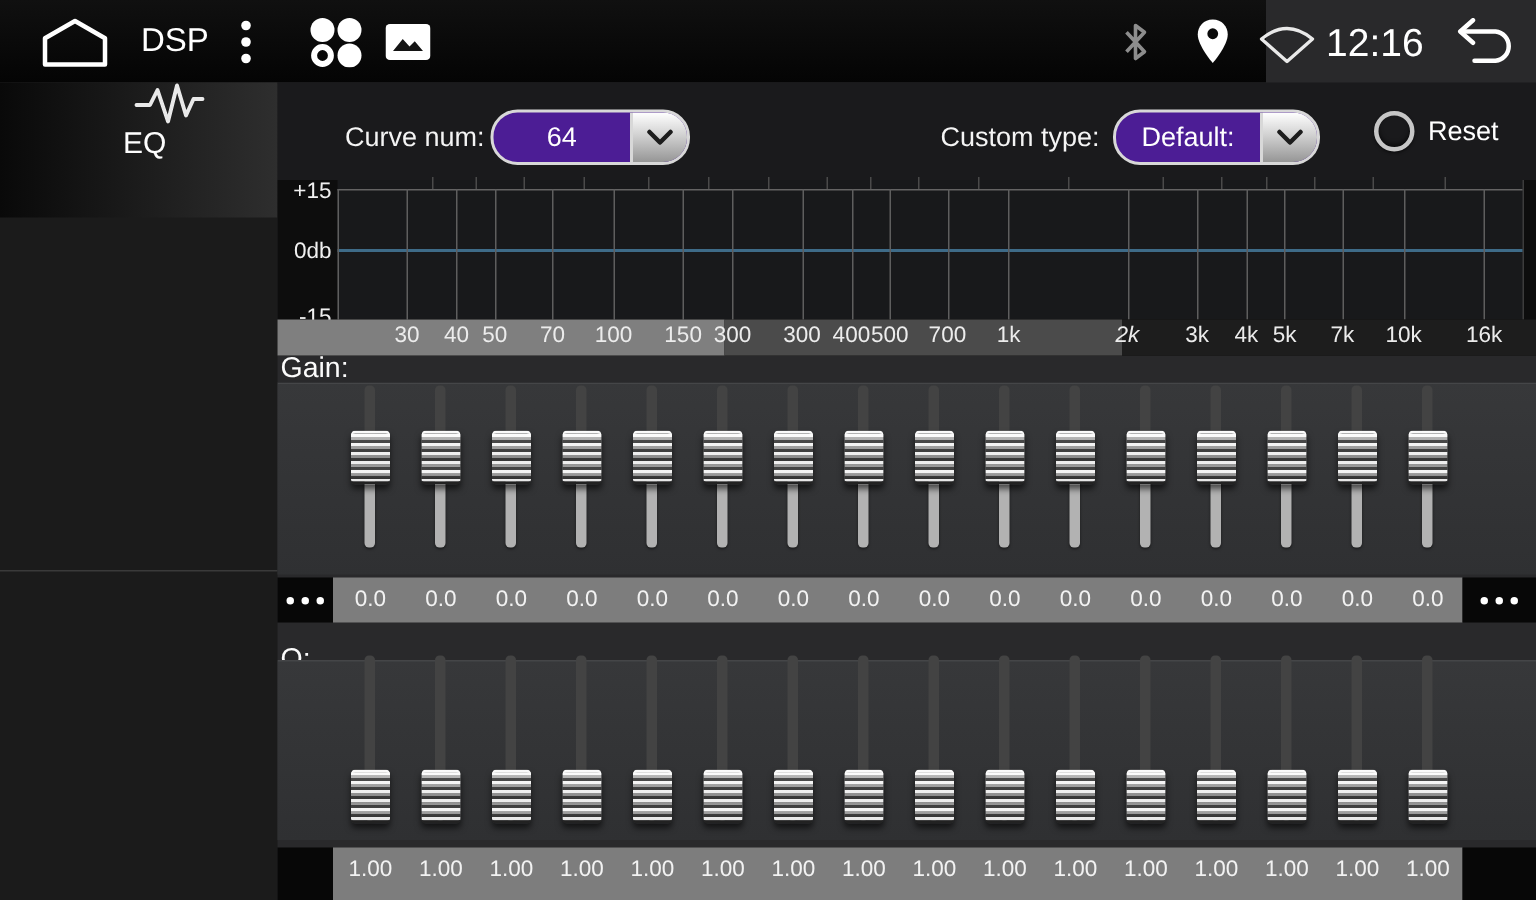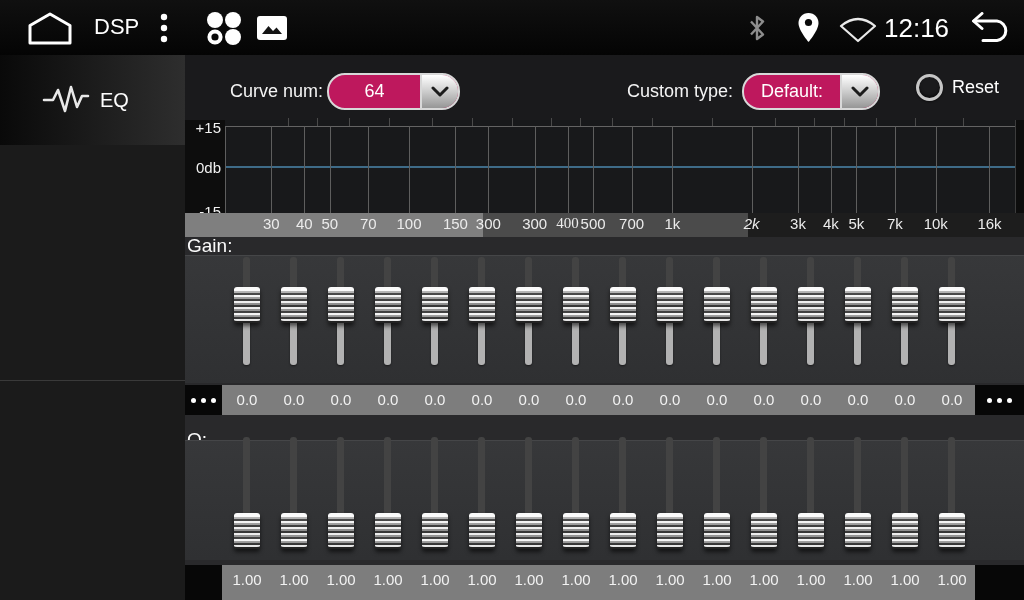--- a/index.html
+++ b/index.html
@@ -2,41 +2,41 @@
 <html><head>
 <meta charset="utf-8">
 <style>
   html,body{margin:0;padding:0;background:#000;}
   #app{position:relative;width:1024px;height:600px;overflow:hidden;
        font-family:"Liberation Sans","DejaVu Sans",sans-serif;
        background:#29292b;color:#fff;-webkit-font-smoothing:antialiased;}
   .abs{position:absolute;}
 
   
-  #topbar{left:0;top:0;width:1024px;height:55px;
+  #topbar{left:0;top:0;width:844px;height:55px;
           background:linear-gradient(180deg,#101010,#040404);
           border-bottom:1px solid #1c1c1c;}
   #topbar svg{display:block;}
   .tb-text{color:#fff;}
 
   
   #sidebar{left:0;top:55px;width:185px;height:545px;background:#1b1b1b;}
   .side-item{position:absolute;left:0;width:185px;height:90px;display:flex;
              align-items:center;background:linear-gradient(90deg,#090909,#2e2e2e);
-             cursor:pointer;}
+             cursor:pointer;flex-direction:column;}
   .side-item.sel{background:linear-gradient(90deg,#181818,#454545);}
   .side-item + .side-item{border-top:1px solid #3d3d3d;}
   .side-icon{width:52px;margin-left:40px;display:flex;justify-content:center;}
   .side-label{font-size:20px;color:#fdfdfd;margin-left:8px;}
   #side-sep-bottom{left:0;top:325px;width:185px;height:1px;background:#3a3a3a;}
 
   
   #ctrlbar{left:185px;top:55px;width:839px;height:65px;background:#1a1a1c;}
   .ctl-label{position:absolute;font-size:18px;color:#f4f4f4;}
-  .dropdown{position:absolute;height:33px;background:#be185d;border:2px solid #d8d8d8;
+  .dropdown{position:absolute;height:33px;background:#4c1d95;border:2px solid #d8d8d8;
             border-radius:18px;display:flex;align-items:stretch;overflow:hidden;cursor:pointer;}
   .dd-value{flex:1;display:flex;align-items:center;justify-content:center;
             color:#fff;font-size:18px;}
   .dd-btn{width:36px;background:linear-gradient(180deg,#ffffff,#d2d2d2 45%,#969696);
           border-left:2px solid #d8d8d8;display:flex;align-items:center;justify-content:center;}
   .reset-wrap{position:absolute;display:flex;align-items:center;cursor:pointer;}
   .radio{width:21px;height:21px;border-radius:50%;border:3px solid #c6c6c6;
          box-shadow:inset 0 -2px 3px rgba(0,0,0,.55), 0 1px 2px rgba(0,0,0,.5);}
   .reset-label{font-size:18px;color:#fff;margin-left:9px;}
 
@@ -217,21 +217,21 @@
     <div class="zone zone-b"></div>
     <div class="zone zone-c"></div>
   <div class="flab" style="left: 61.3707px;">30</div>
       <div class="flab" style="left: 94.2712px;">40</div>
       <div class="flab" style="left: 119.791px;">50</div>
       <div class="flab" style="left: 158.271px;">70</div>
       <div class="flab" style="left: 199.062px;">100</div>
       <div class="flab" style="left: 245.433px;">150</div>
       <div class="flab" style="left: 278.333px;">300</div>
       <div class="flab" style="left: 324.704px;">300</div>
-      <div class="flab" style="left: 357.605px; font-family: Liberation Serif, serif;">400</div>
+      <div class="flab" style="left: 357.605px;">400</div>
       <div class="flab" style="left: 383.124px;">500</div>
       <div class="flab" style="left: 421.605px;">700</div>
       <div class="flab" style="left: 462.395px;">1k</div>
       <div class="flab" style="left: 541.667px; font-style: italic;">2k</div>
       <div class="flab" style="left: 588.037px;">3k</div>
       <div class="flab" style="left: 620.938px;">4k</div>
       <div class="flab" style="left: 646.458px;">5k</div>
       <div class="flab" style="left: 684.938px;">7k</div>
       <div class="flab" style="left: 725.729px;">10k</div>
       <div class="flab" style="left: 779.48px;">16k</div>

